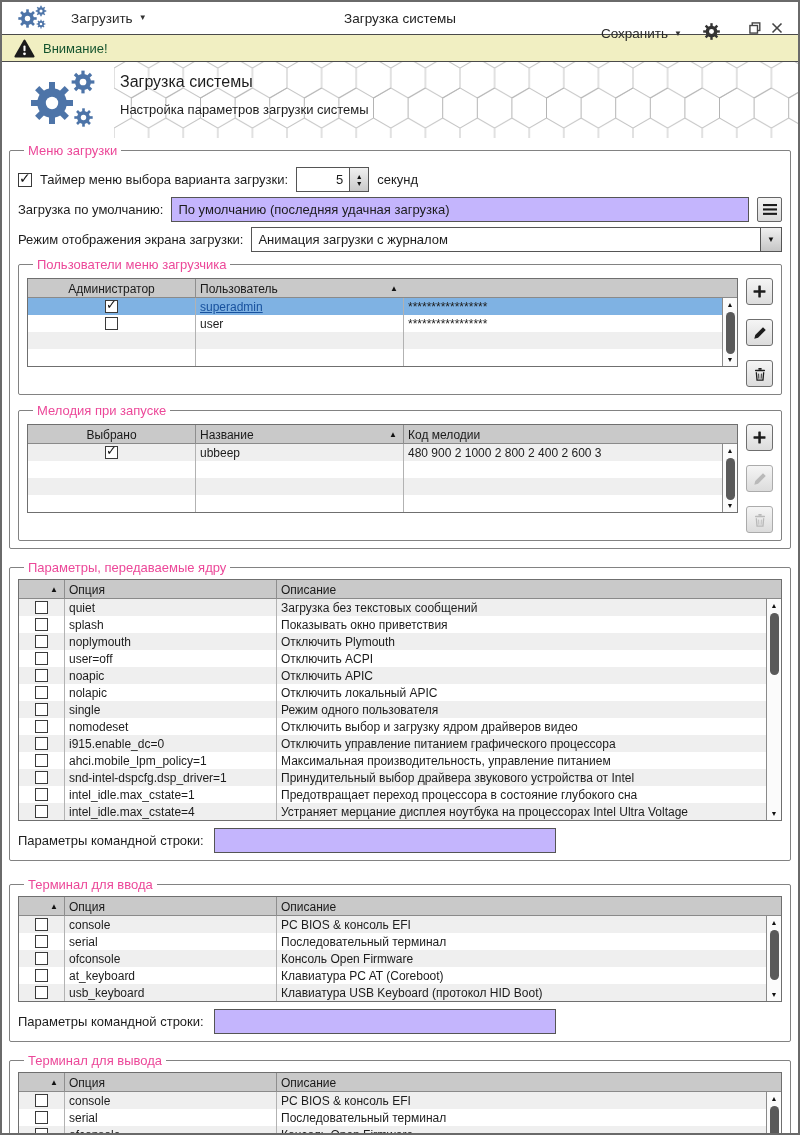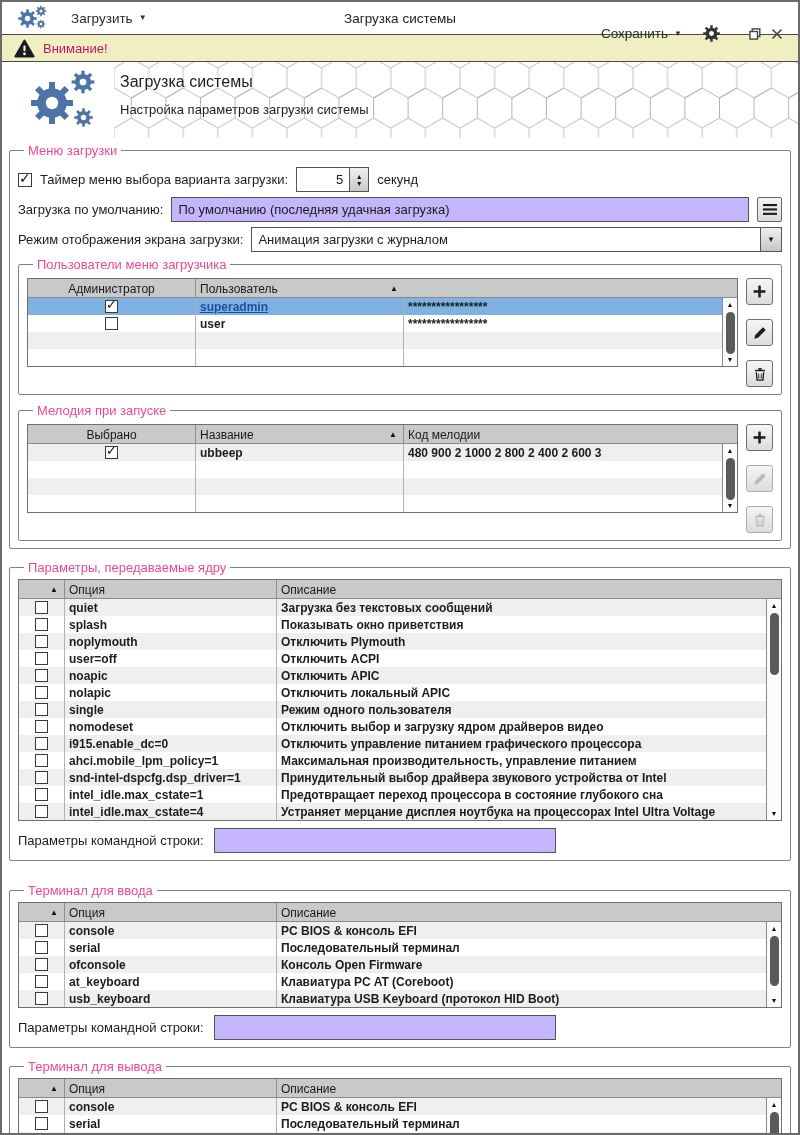--- a/index.html
+++ b/index.html
@@ -5,30 +5,30 @@
   * { box-sizing: border-box; margin: 0; padding: 0; }
   html,body { background:#fff; }
   body { font-family: "Liberation Sans", "DejaVu Sans", sans-serif; color:#1c1c1c; }
   .window { width:800px; height:1135px; border:2px solid #6a6a6a; background:#fff; position:relative; overflow:hidden; }
 
   
   .toolbar { height:33px; display:flex; align-items:center; padding:0 15px; border-bottom:1px solid #4a4a4a; background:#fff; position:relative; }
   .tb-btn { display:flex; align-items:center; gap:6px; font-size:13.5px; color:#2a2a2a; padding:4px 6px; cursor:default; background:none; border:none; font-family:inherit; }
   .caret { font-size:8px; color:#333; line-height:1; }
   .tb-title { position:absolute; left:50%; transform:translateX(-50%); font-size:13.5px; color:#222; }
-  .tb-right { margin-left:auto; display:flex; align-items:center; gap:14px;margin-top:31px; }
+  .tb-right { margin-left:auto; display:flex; align-items:flex-start; gap:14px;margin-top:31px; }
   .winctl { display:flex; align-items:center; gap:10px; margin-left:4px; }
   .minbar { width:10px; height:2.5px; background:#444; margin-top:6px; }
   .appicon { margin-right:14px; display:flex; align-items:center; }
   .blue { color:#4d74a8; }
   .dark { color:#333; }
 
   
   .warnbar { height:27px; background:#f1efc2; border-bottom:1px solid #4a4a4a; display:flex; align-items:center; gap:8px; padding:0 12px; }
-  .warnbar span { font-size:13px; color:#be185d; }
+  .warnbar span { font-size:13px; color:#14532d; }
 
   
   .banner { height:76px; position:relative; overflow:hidden; background:#fff; }
   .hexes { position:absolute; top:-4px; left:112px; right:0; bottom:-6px; }
   .logo { position:absolute; left:26px; top:7px; }
   .banner-text { position:absolute; left:118px; top:11px; }
   .banner-title { font-size:16px; color:#1d1d1d; text-shadow:0 0 4px #fff,0 0 2px #fff; }
   .banner-sub { font-size:13px; color:#1d1d1d; margin-top:11px; text-shadow:0 0 4px #fff,0 0 2px #fff; }
 
   
@@ -56,21 +56,21 @@
   .combo-btn { margin-left:auto; width:21px; height:100%; background:linear-gradient(#f0f0f0,#c6c6c6); border-left:1px solid #555; display:flex; align-items:center; justify-content:center; font-size:8px; color:#111; }
 
   
   .tblwrap { display:flex; gap:8px; align-items:flex-start; margin-top:2px; }
   .tbl { flex:1; border:1px solid #6f6f6f; background:#fff; }
   .thead { background:#c9c9c9; border-bottom:1px solid #8a8a8a; height:19px; }
   .th { font-size:12px; color:#1a1a1a; display:flex; align-items:center; padding:0 4px; border-right:1px solid #8e8e8e; overflow:hidden; white-space:nowrap; }
   .th:last-child { border-right:none; }
   .th.center { justify-content:center; }
   .sort { font-size:8px; margin-left:auto; padding-right:2px; color:#111; }
-  .tbody { position:relative;font-weight:bold; }
+  .tbody { position:relative; }
   .trows { padding-right:15px; }
   .trow { height:17px; }
   .trow:nth-child(odd) { background:#efefef; }
   .trow:nth-child(even) { background:#fff; }
   .trow.sel { background:#7fb2e3; }
   .tc { font-size:12px; display:flex; align-items:center; padding:0 4px; border-right:1px solid #b2b2b2; overflow:hidden; white-space:nowrap; height:100%; }
   .tc:last-child { border-right:none; }
   .tc.center { justify-content:center; }
   .u-grid { display:grid; grid-template-columns:168px 208px 1fr; height:100%; }
   .k-grid { display:grid; grid-template-columns:46px 212px 1fr; height:100%; }
@@ -529,21 +529,21 @@
             <div class="sb-btn sb-down">▼</div>
           </div>
         </div>
       </div>
       <div class="cmdrow">
         <span>Параметры командной строки:</span>
         <input class="tinput" value="" style="">
       </div>
     </fieldset>
 
-    <fieldset style="margin-top:22px;">
+    <fieldset style="margin-top:16px;">
       <legend>Терминал для ввода</legend>
       <div class="tbl">
         <div class="thead">
             <div class="k-grid">
           <div class="th">
                 <span class="sort">▲</span>
               </div>
           <div class="th">Опция</div>
           <div class="th">Описание</div>
         </div>

